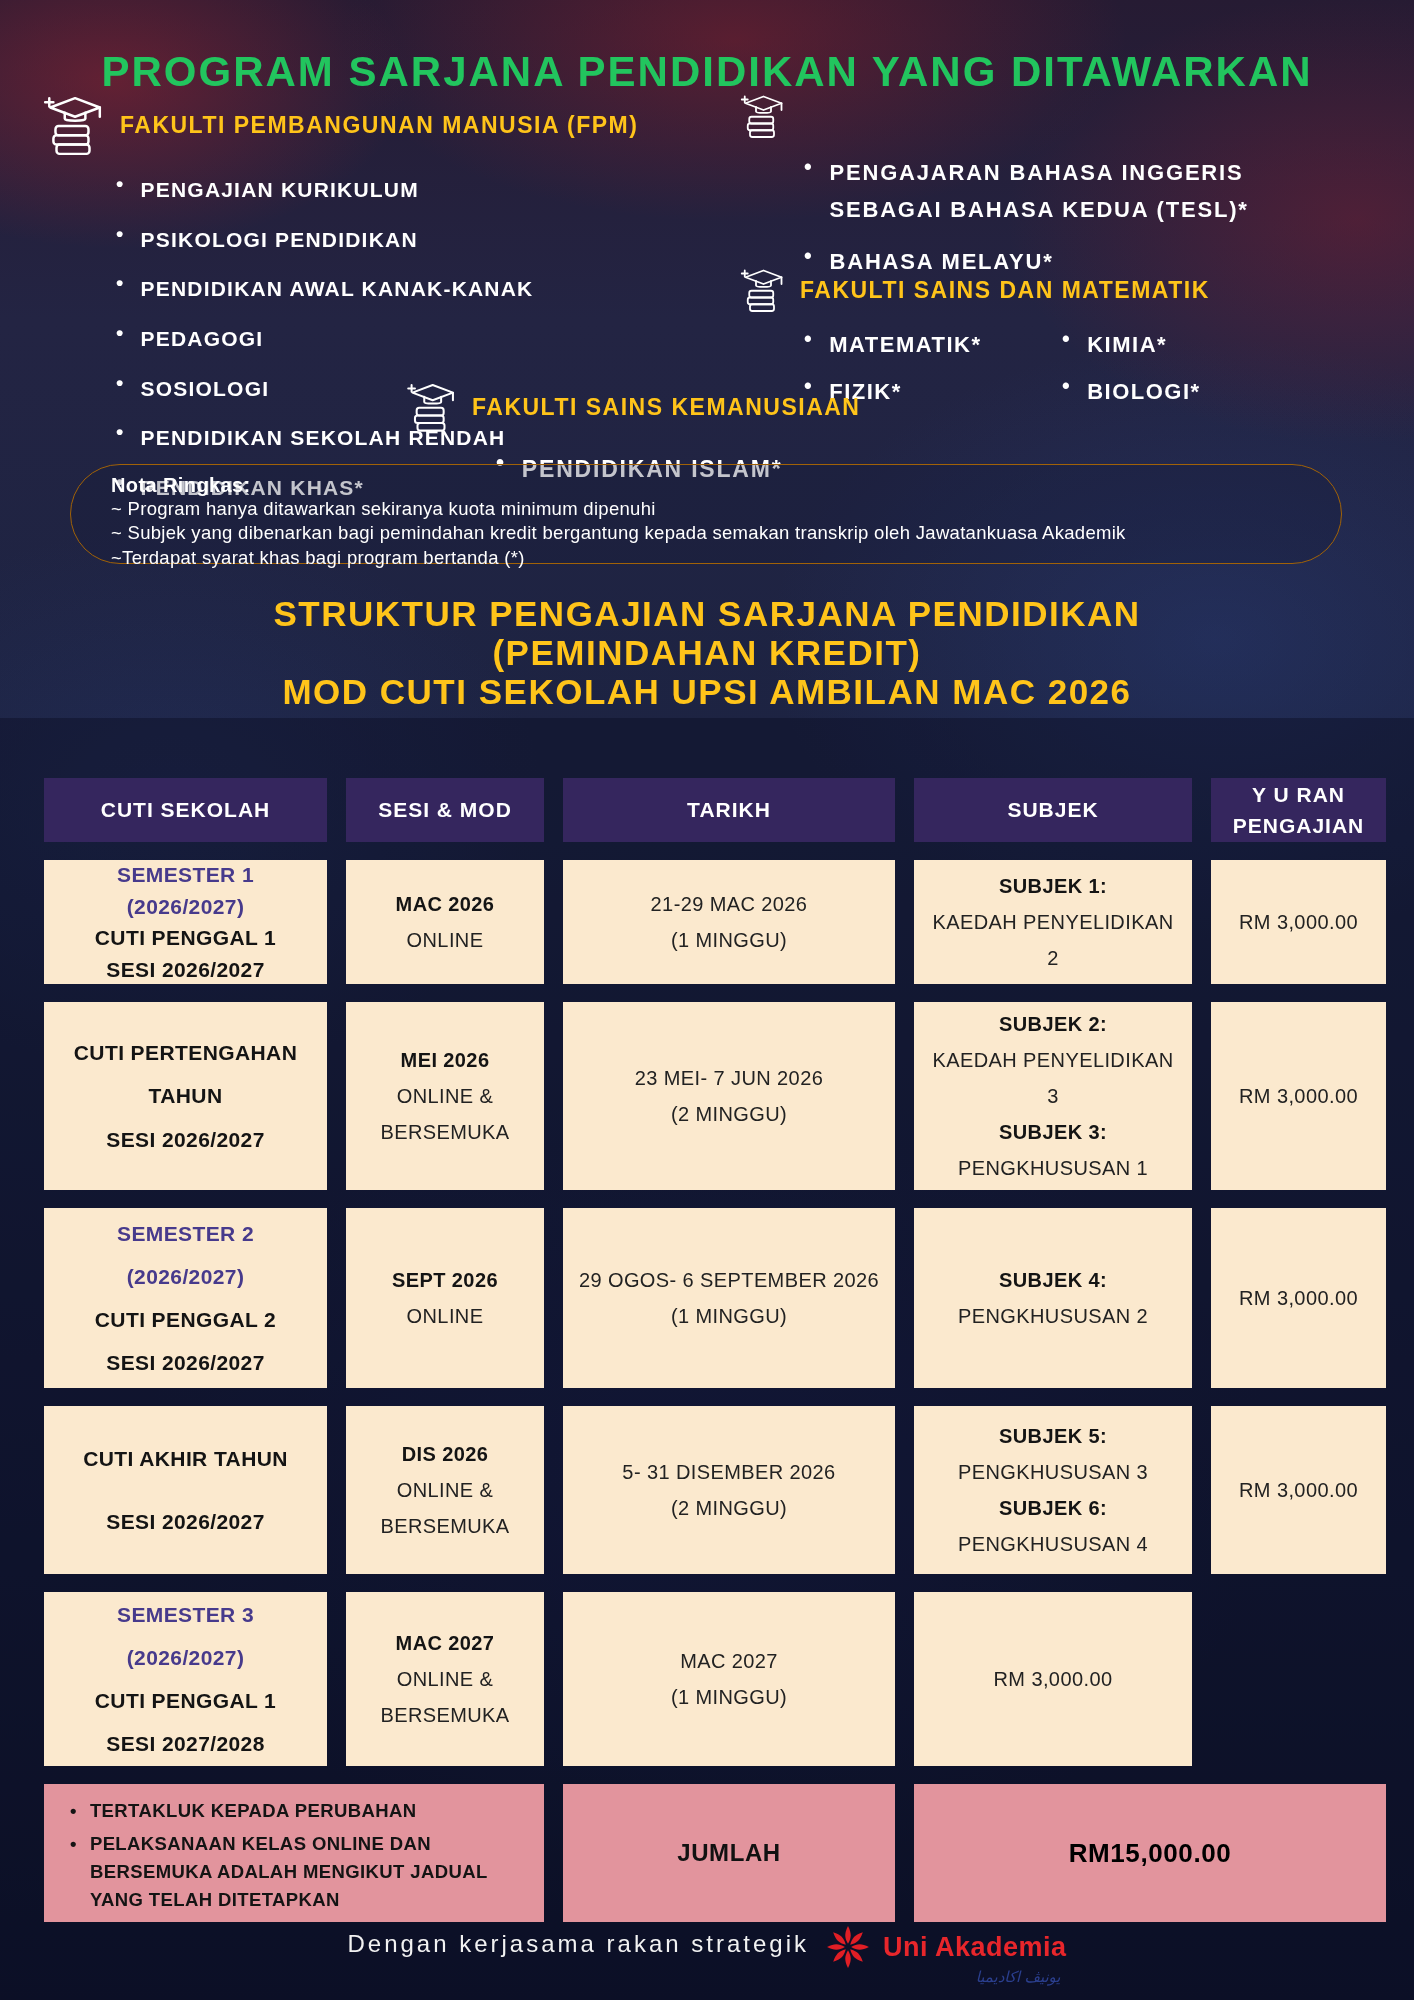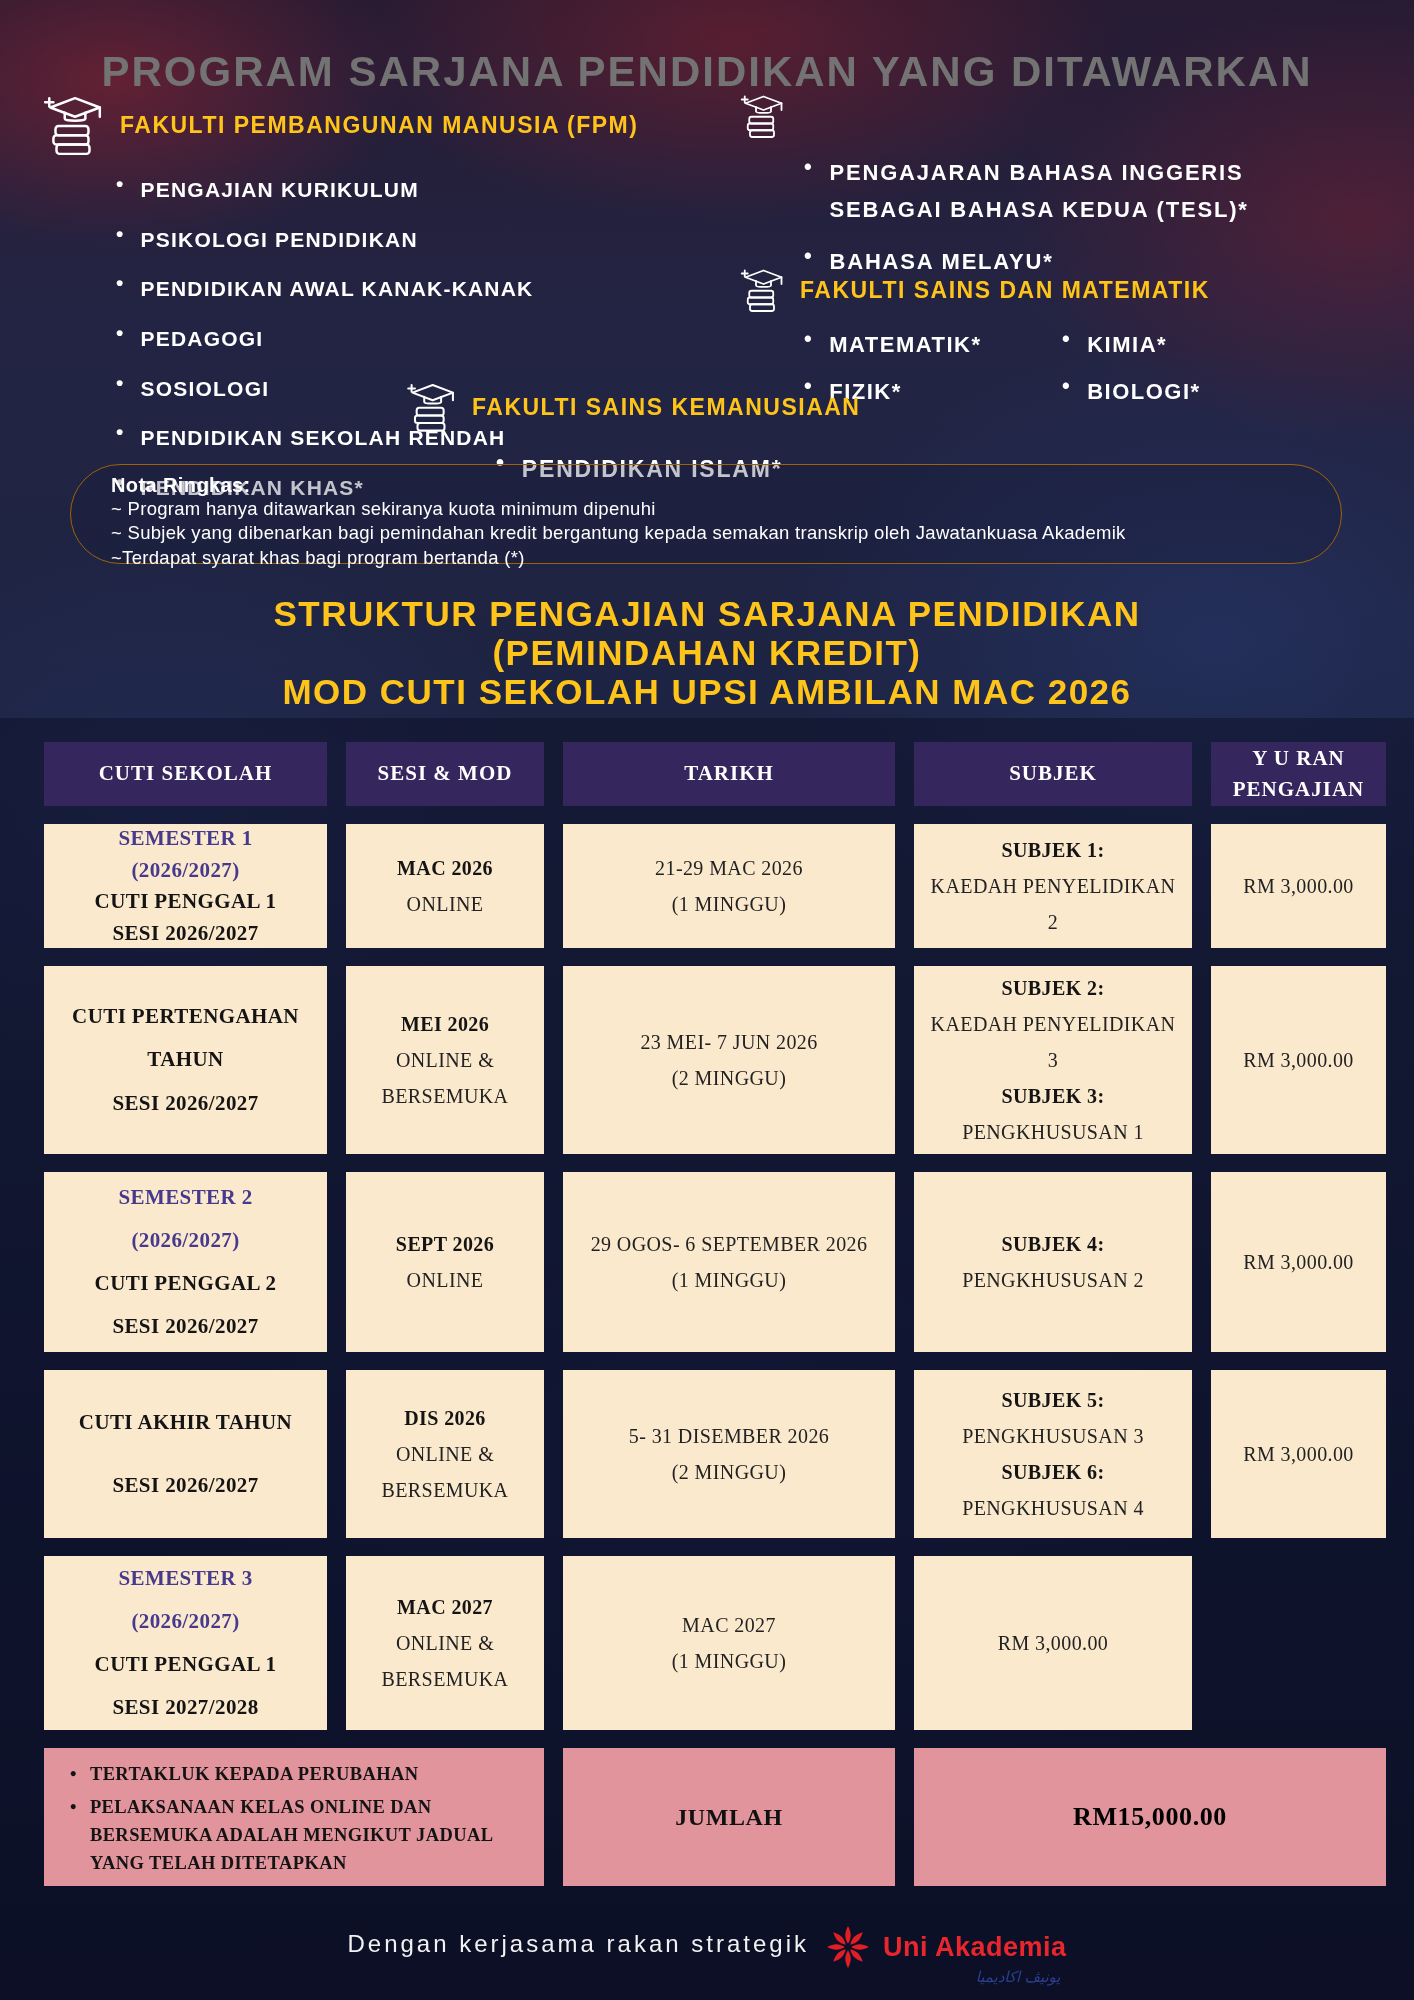--- a/index.html
+++ b/index.html
@@ -8,21 +8,21 @@
   .bg{position:absolute;inset:0;background:
     radial-gradient(ellipse 420px 240px at 8% 4%, rgba(150,35,48,.55), transparent 70%),
     radial-gradient(ellipse 560px 260px at 52% 2%, rgba(140,32,44,.50), transparent 70%),
     radial-gradient(ellipse 500px 320px at 96% 11%, rgba(125,30,48,.48), transparent 70%),
     radial-gradient(ellipse 620px 420px at 86% 32%, rgba(45,70,140,.32), transparent 72%),
     radial-gradient(ellipse 520px 380px at 12% 40%, rgba(42,58,115,.30), transparent 72%),
     radial-gradient(ellipse 760px 520px at 50% 74%, rgba(26,36,84,.42), transparent 75%),
     linear-gradient(180deg,#261b33 0%,#232443 16%,#1b2342 42%,#141b38 68%,#0d1229 100%);}
   .table-backdrop{position:absolute;left:0;right:0;top:718px;bottom:0;background:rgba(10,14,36,.45);}
 
-  .page-title{position:absolute;left:0;top:48px;width:100%;text-align:center;color:#737373;
+  .page-title{position:absolute;left:0;top:48px;width:100%;text-align:center;color:#22c55e;
     font-size:42px;font-weight:bold;letter-spacing:2px;}
 
   .fac{position:absolute;}
   .fac-head{display:flex;align-items:center;gap:14px;}
   .fac-head .label{color:#FFC41A;font-weight:bold;font-size:23px;letter-spacing:1.5px;white-space:nowrap;}
   .icon{flex:0 0 auto;}
   .ic70{width:66px;height:66px;} .ic48{width:48px;height:48px;} .ic54{width:54px;height:54px;}
   .blist{margin-top:14px;}
   .li{display:flex;gap:16px;color:#fff;font-weight:bold;font-size:21px;letter-spacing:1.2px;margin-bottom:14px;}
   .li .blt{flex:0 0 auto;}
@@ -42,24 +42,24 @@
   .fsk .li{font-size:23px;letter-spacing:1.8px;}
 
   .nota{position:absolute;left:70px;top:464px;width:1272px;height:100px;border:1px solid #a16207;
     border-radius:50px;box-sizing:border-box;padding:9px 30px 0 40px;color:#fff;background:rgba(20,24,52,.25);}
   .nota .nh{font-weight:bold;font-size:20px;letter-spacing:.4px;}
   .nota .nl{font-size:18.5px;line-height:1.32;letter-spacing:.3px;}
 
   .subtitle{position:absolute;left:0;top:594px;width:100%;text-align:center;color:#FFC41A;
     font-weight:bold;font-size:35px;line-height:1.12;letter-spacing:1.5px;}
 
-  #schedule-table{position:absolute;left:44px;top:742px;display:grid;
+  #schedule-table{position:absolute;left:44px;top:778px;display:grid;
     grid-template-columns:283px 198px 332px 278px 175px;
     grid-template-rows:64px 124px 188px 180px 168px 174px 138px;
-    column-gap:19px;row-gap:18px;font-family:Liberation Serif, serif;}
+    column-gap:19px;row-gap:18px;}
   .cell{display:flex;flex-direction:column;justify-content:center;align-items:center;
     text-align:center;box-sizing:border-box;padding:8px 12px;}
   .cell.hdr{background:#35265E;color:#fff;}
   .hdr-label{font-weight:bold;font-size:21px;letter-spacing:1px;white-space:pre-line;line-height:1.5;}
   .cell.body{background:#FBE9CE;}
   .ln{font-size:20px;line-height:1.8;color:#1c1c1c;letter-spacing:.4px;}
   .c1 .ln{font-size:21px;line-height:2.05;}
   .c1.tight .ln{line-height:1.5;}
   .t-purple{color:#473A8C;font-weight:bold;}
   .t-b{font-weight:bold;color:#141414;}

